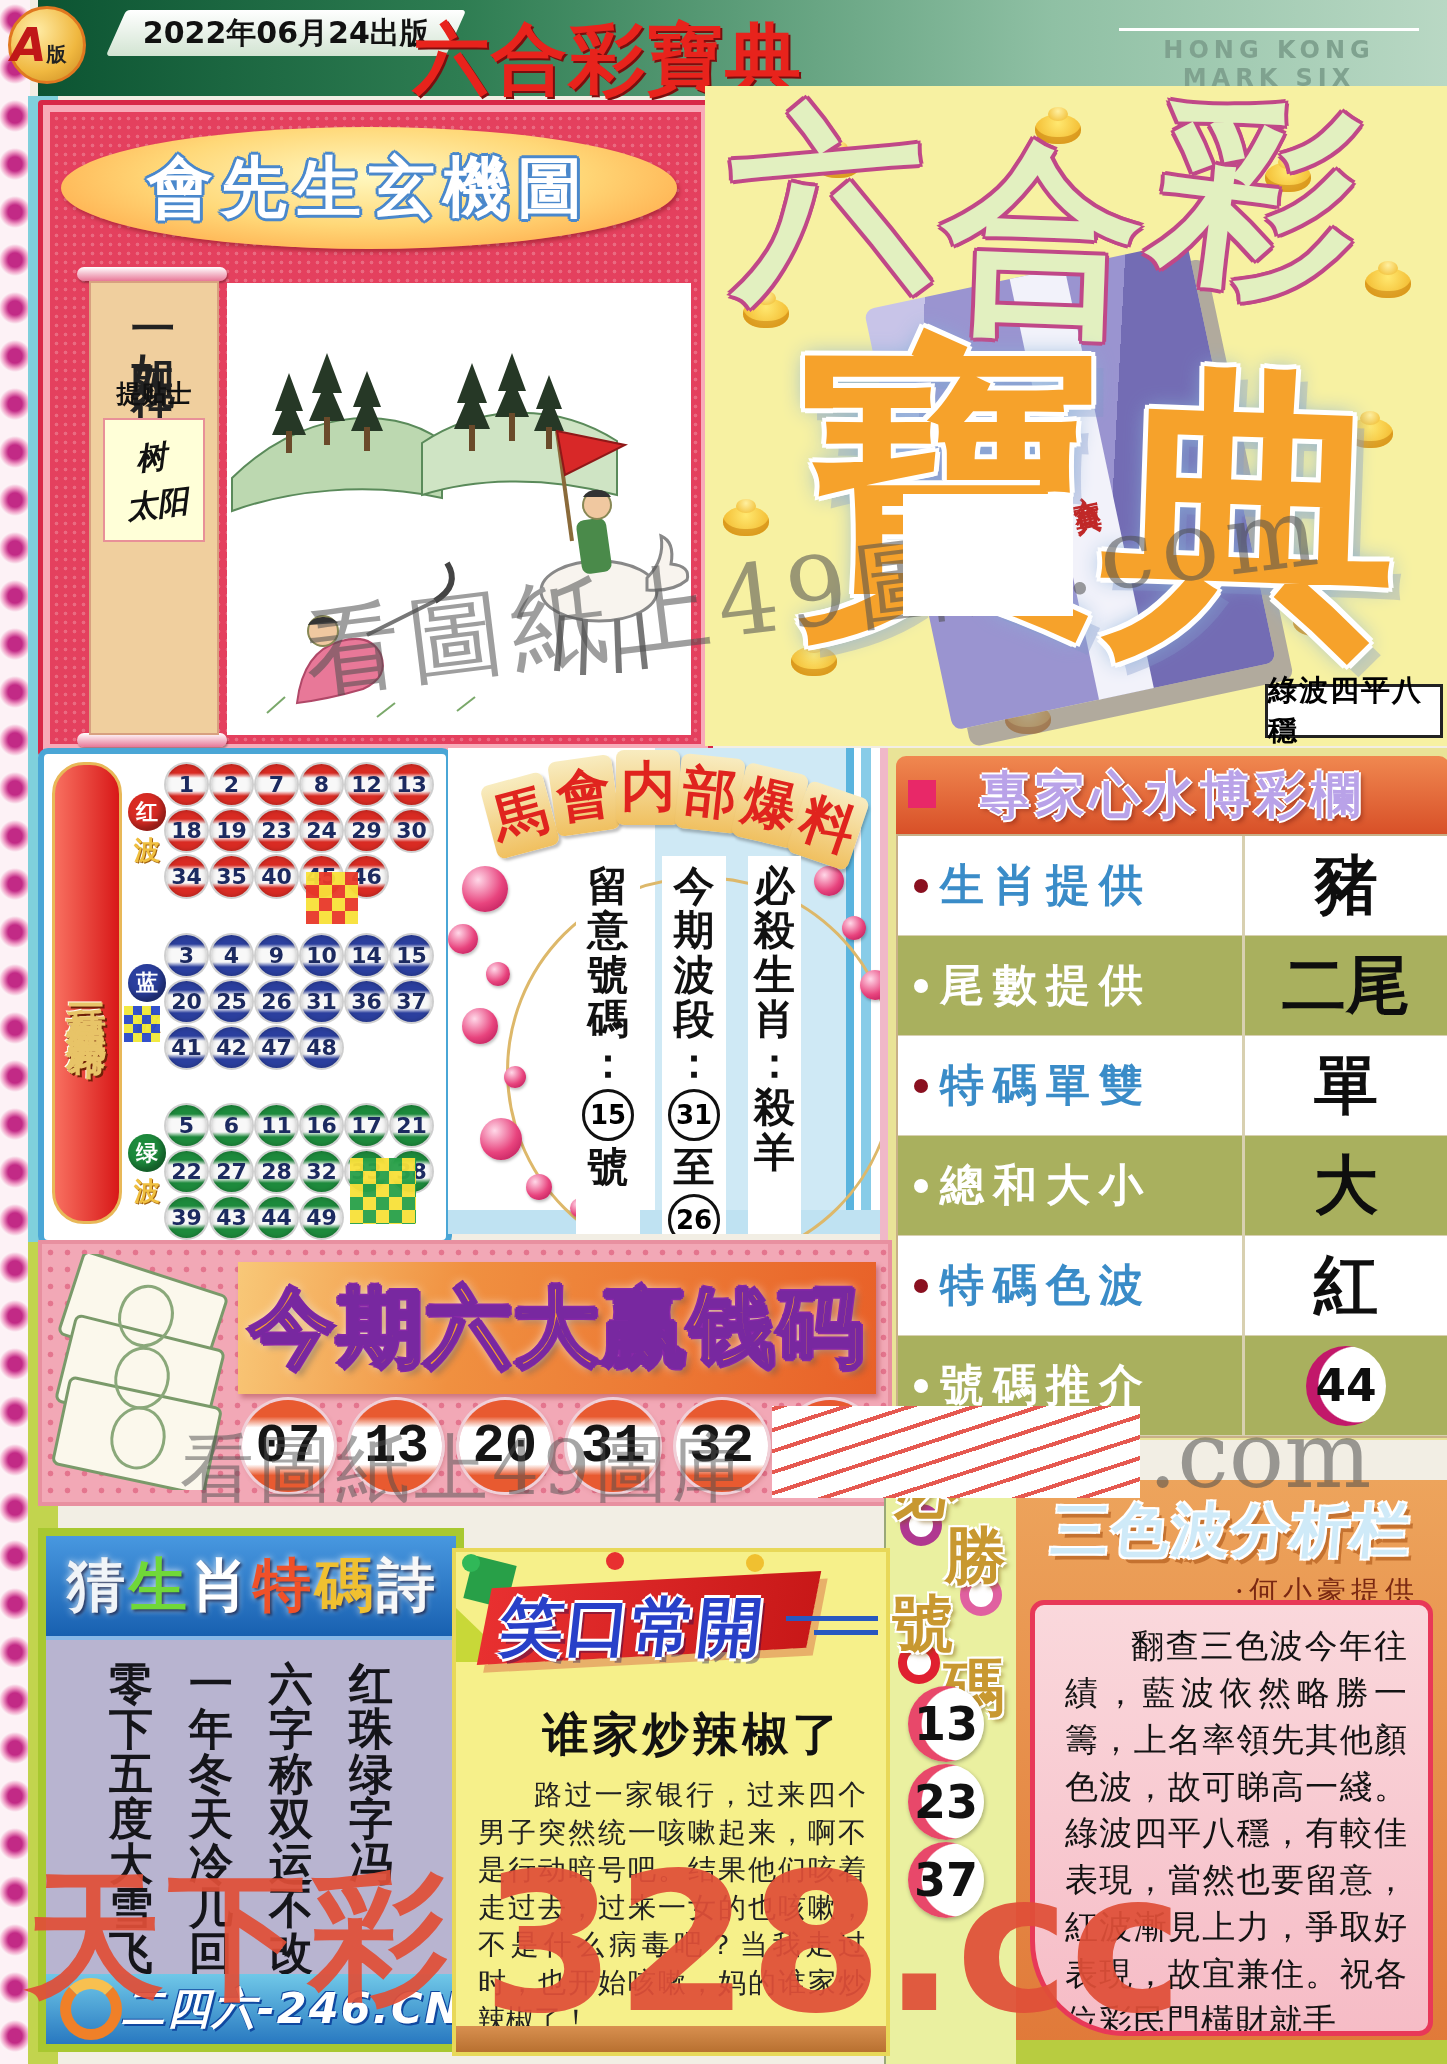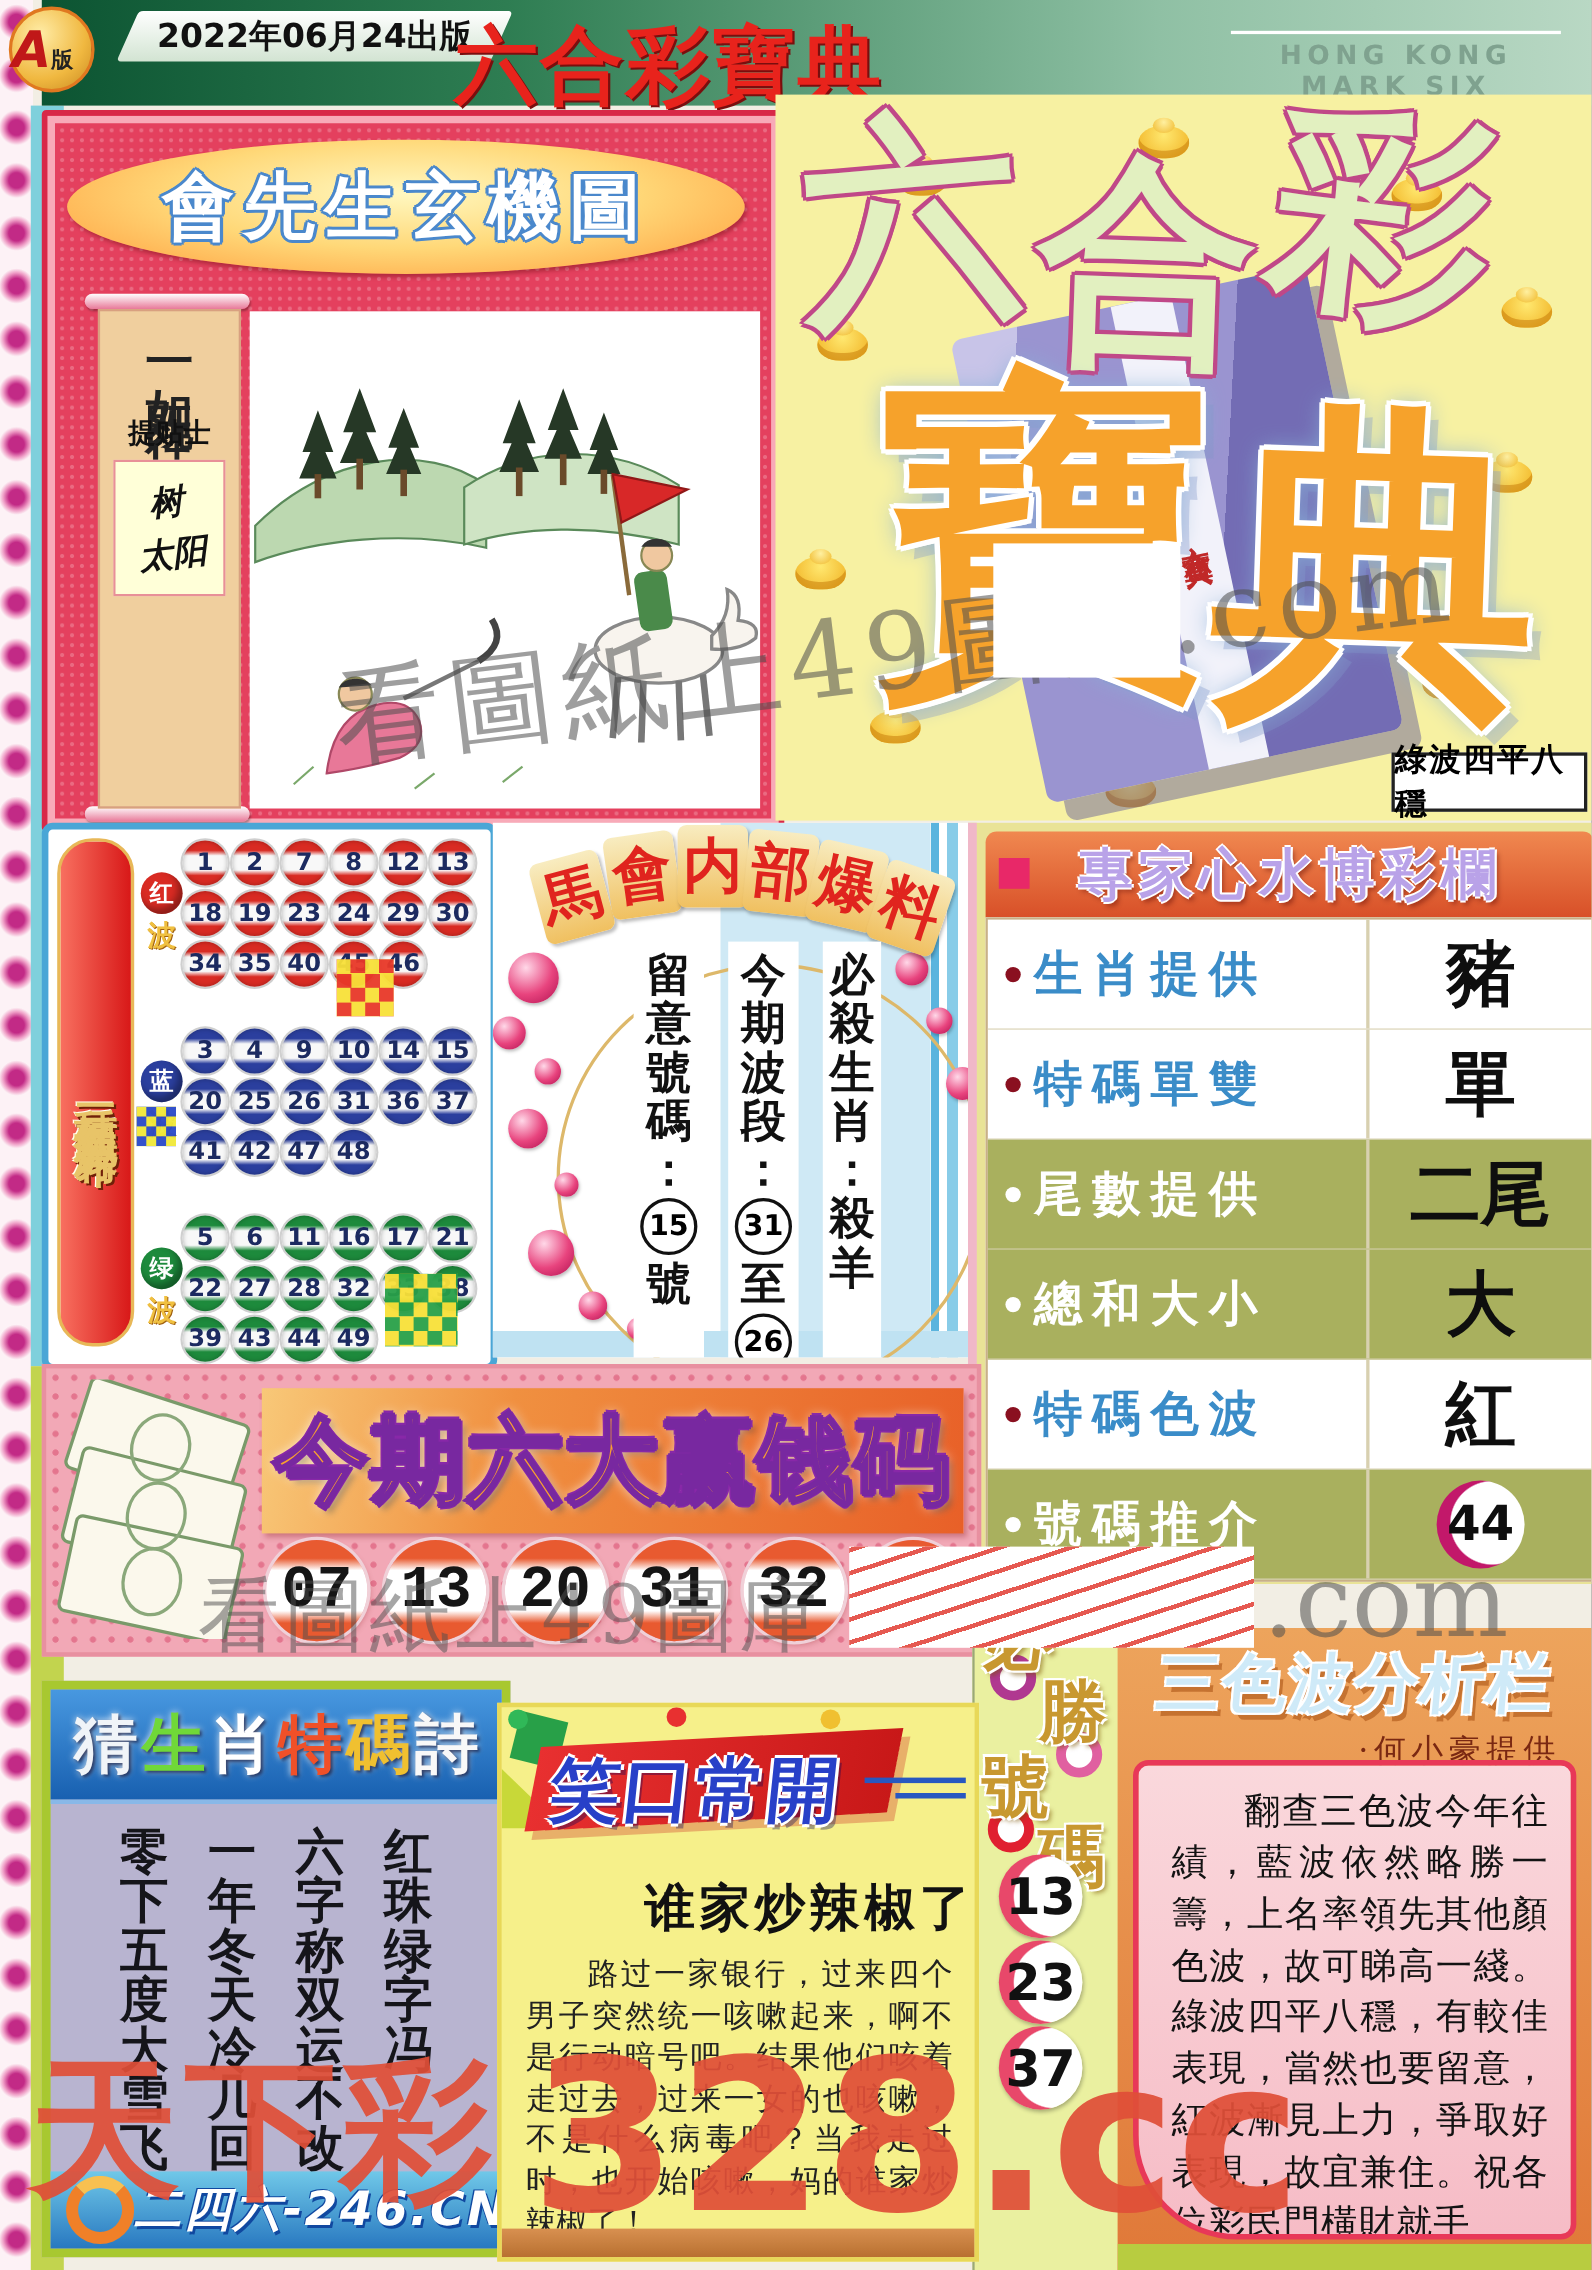--- a/index.html
+++ b/index.html
@@ -229,21 +229,21 @@
   .jl-red{position:absolute;left:28px;top:28px;width:330px;height:76px;
     background:linear-gradient(90deg,#e83030,#c81818);transform:rotate(-3deg) skewX(-14deg);
     box-shadow:8px 8px 0 rgba(200,30,30,.3);}
   .jl-green{position:absolute;left:12px;top:8px;width:44px;height:44px;background:#28a048;transform:rotate(14deg);}
   .jl-tri{position:absolute;left:0;top:56px;width:0;height:0;border-bottom:54px solid #c8d838;border-right:56px solid transparent;}
   .jl-ball{position:absolute;width:18px;height:18px;border-radius:50%;}
   .jl-line{position:absolute;height:5px;background:#2858c0;}
   .jl-title{position:absolute;left:44px;top:32px;font-size:64px;font-weight:900;color:#2840c8;
     transform:skewX(-6deg);letter-spacing:2px;font-family:"DejaVu Serif","Liberation Serif",serif;
     text-shadow:3px 0 0 #fff,-3px 0 0 #fff,0 3px 0 #fff,0 -3px 0 #fff,5px 5px 0 rgba(0,0,90,.35);}
-  .joke-title{text-align:right;font-size:46px;font-weight:700;color:#111;letter-spacing:4px;margin-top:2px;
+  .joke-title{text-align:center;font-size:46px;font-weight:700;color:#111;letter-spacing:4px;margin-top:2px;
     font-family:"DejaVu Serif","Liberation Serif",serif;padding-left:43px;}
   .joke-body{padding:10px 20px 0 22px;font-size:28px;line-height:1.34;color:#222;text-align:justify;
     text-indent:2em;font-family:"DejaVu Serif","Liberation Serif",serif;}
   .joke-strip{position:absolute;bottom:0;left:0;width:100%;height:26px;background:linear-gradient(#d89050,#b87030);}
 
   
   #tricolor{left:1016px;top:1480px;width:431px;height:584px;background:linear-gradient(180deg,#eda45c,#e07838);overflow:hidden;}
   .tri-title{margin-top:12px;text-align:center;font-size:58px;font-weight:900;color:#cfeaf8;
     transform:skewX(-5deg);letter-spacing:2px;font-family:"DejaVu Serif","Liberation Serif",serif;
     text-shadow:2px 2px 0 #fff,-2px -2px 0 #fff,2px -2px 0 #fff,-2px 2px 0 #fff,5px 6px 0 rgba(150,60,0,.45);}
@@ -530,33 +530,33 @@
       <span class="exp-title">專家心水博彩欄</span>
     </div>
     <div id="exp-table">
         <div class="exp-row even">
           <div class="exp-label">
             <span class="bullet"></span>
             <span>生肖提供</span>
           </div>
           <div class="exp-value">豬</div>
         </div>
+        <div class="exp-row odd">
+          <div class="exp-label">
+            <span class="bullet"></span>
+            <span>尾數提供</span>
+          </div>
+          <div class="exp-value">二尾</div>
+        </div>
         <div class="exp-row even">
           <div class="exp-label">
             <span class="bullet"></span>
             <span>特碼單雙</span>
           </div>
           <div class="exp-value">單</div>
-        </div>
-        <div class="exp-row odd">
-          <div class="exp-label">
-            <span class="bullet"></span>
-            <span>尾數提供</span>
-          </div>
-          <div class="exp-value">二尾</div>
         </div>
         <div class="exp-row odd">
           <div class="exp-label">
             <span class="bullet"></span>
             <span>總和大小</span>
           </div>
           <div class="exp-value">大</div>
         </div>
         <div class="exp-row even">
           <div class="exp-label">

